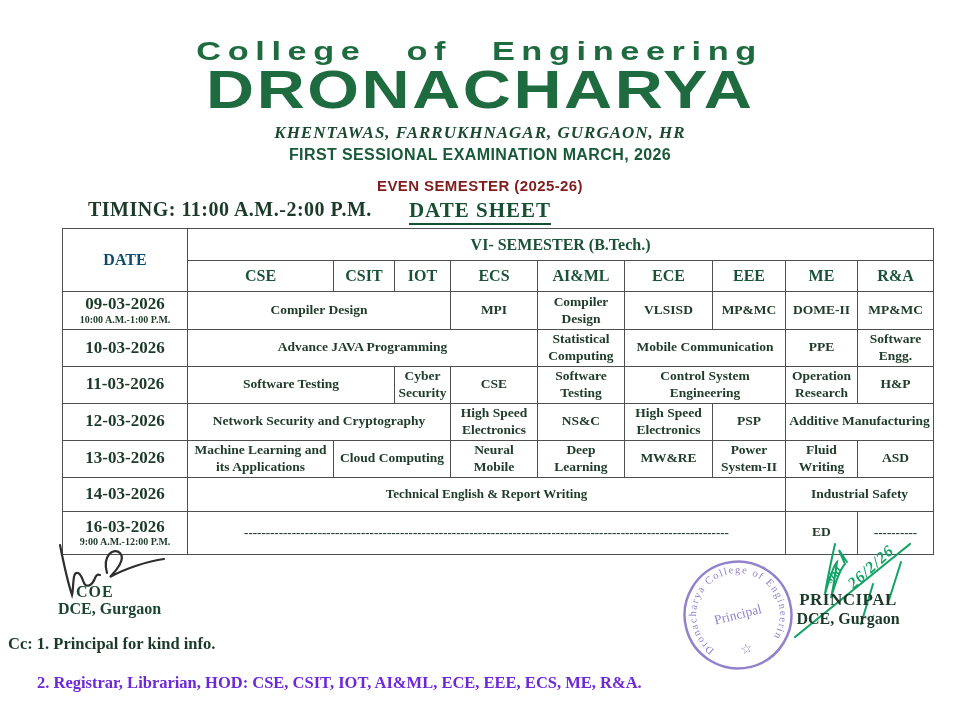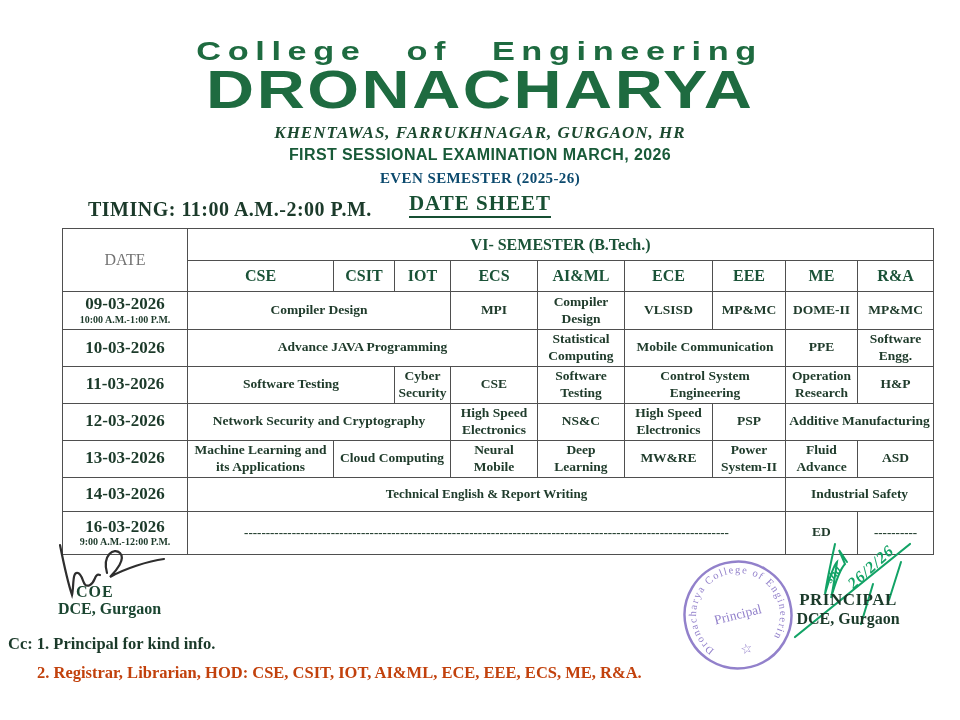--- a/index.html
+++ b/index.html
@@ -25,22 +25,22 @@
   }
   .addr {
     font-style:italic; font-size:17px; font-weight:bold; color:#1c4a30;
     letter-spacing:1px; margin-top:7px;
   }
   .examline {
     font-family:"Liberation Sans", sans-serif; font-weight:bold;
     font-size:16px; color:#185a38; margin-top:3px; letter-spacing:.4px;
   }
   .semline {
-    font-family:Liberation Serif, serif; font-weight:bold;
-    font-size:15px; color:#0c4a6e; margin-top:6px; letter-spacing:.4px;
+    font-family:Liberation Sans, sans-serif; font-weight:bold;
+    font-size:15px; color:#7f1d1d; margin-top:13px; letter-spacing:.4px;
   }
   .sheet-title {
     display:inline-block; font-weight:bold; font-size:21px; color:#174f33;
     letter-spacing:1px; border-bottom:2.5px solid #174f33; margin-top:4px;
     padding-bottom:0px;
   }
   .timing {
     position:absolute; left:88px; top:198px; font-weight:bold;
     font-size:20px; color:#1b3a2a; letter-spacing:.5px;
   }
@@ -48,21 +48,21 @@
   table.ds {
     position:absolute; left:62px; top:228px; width:871px;
     border-collapse:collapse; table-layout:fixed;
   }
   table.ds th, table.ds td {
     border:1.4px solid #4f4f4f; text-align:center; vertical-align:middle;
     padding:1px 2px; overflow:hidden;
   }
   .sem-hdr { font-size:16px; font-weight:bold; color:#1a5237; height:32px; }
   .col-hdr { font-size:16px; font-weight:bold; color:#1a5237; height:31px; }
-  .date-hdr { font-size:16px; font-weight:normal; color:#737373; }
+  .date-hdr { font-size:16px; font-weight:bold; color:#0c4a6e; }
   td.datec { font-weight:bold; }
   .d-main { font-size:17px; font-weight:bold; color:#1c3a2a; line-height:1.1; }
   .d-time { font-size:10px; font-weight:bold; color:#1c3a2a; line-height:1.15; }
   td.subj { font-size:13.5px; font-weight:bold; color:#203c2c; line-height:1.25; }
   td.dashcell div {
     white-space:nowrap; overflow:hidden; font-weight:bold; color:#203c2c;
     font-size:13px; letter-spacing:0px;
   }
   
   .coe-block { position:absolute; left:52px; top:545px; width:150px; }
@@ -89,21 +89,21 @@
     position:absolute; left:843px; top:558px; color:#12a366; font-weight:bold;
     font-style:italic; font-size:16px; transform:rotate(-42deg);
     font-family:"Liberation Serif", serif; letter-spacing:1px;
   }
   .sign-scribble {
     position:absolute; left:825px; top:567px; color:#12a366; font-weight:bold;
     font-style:italic; font-size:12px; transform:rotate(-50deg);
   }
   .cc-block { position:absolute; left:8px; top:634px; }
   .cc1 { font-weight:bold; font-size:16.5px; color:#1b3a2a; }
-  .cc2 { font-weight:bold; font-size:16.5px; color:#c2410c; padding-left:29px; margin-top:9px; }
+  .cc2 { font-weight:bold; font-size:16.5px; color:#6d28d9; padding-left:29px; margin-top:19px; }
 </style>
 </head>
 <body>
 
 <div class="page">
 
   <div class="header">
     <div><span class="logo-sub">College of Engineering</span></div>
     <div><span class="logo-main">DRONACHARYA</span></div>
     <div class="addr">KHENTAWAS, FARRUKHNAGAR, GURGAON, HR</div>
@@ -197,21 +197,21 @@
     <tr style="height:37px">
       <td class="datec">
         <div class="d-main">13-03-2026</div>
       </td>
       <td class="subj">Machine Learning and its Applications</td>
       <td class="subj" colspan="2">Cloud Computing</td>
       <td class="subj">Neural Mobile</td>
       <td class="subj">Deep Learning</td>
       <td class="subj">MW&amp;RE</td>
       <td class="subj">Power System-II</td>
-      <td class="subj">Fluid Advance</td>
+      <td class="subj">Fluid Writing</td>
       <td class="subj">ASD</td>
     </tr>
 
     <tr style="height:34px">
       <td class="datec">
         <div class="d-main">14-03-2026</div>
       </td>
       <td class="subj" colspan="7" style="font-size:13px">Technical English &amp; Report Writing</td>
       <td class="subj" colspan="2">Industrial Safety</td>
     </tr>

